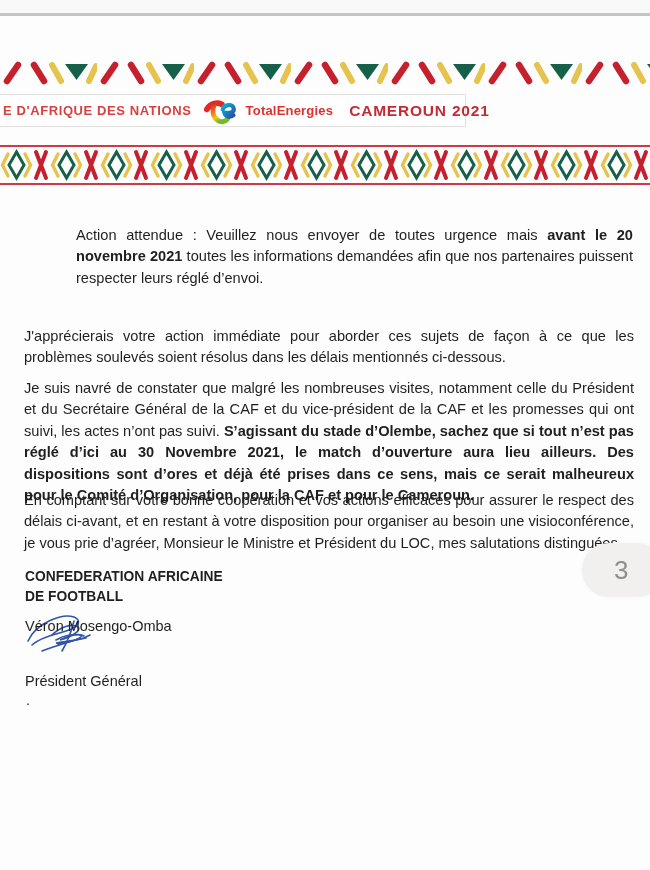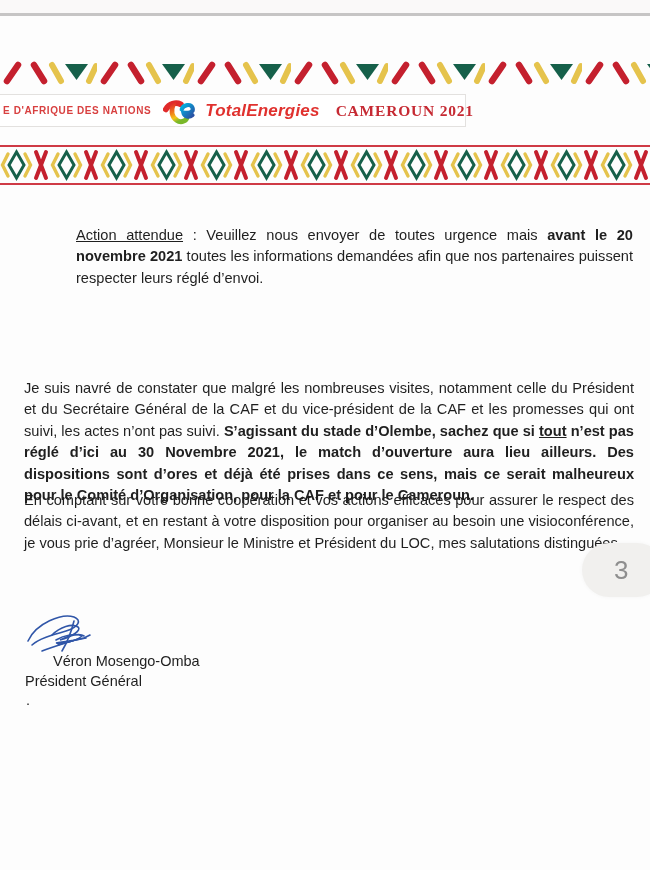--- a/index.html
+++ b/index.html
@@ -20,63 +20,63 @@
   
   .band1 { position: absolute; top: 60px; left: 0; width: 650px; height: 26px; }
 
   
   .header-box {
     position: absolute; top: 94px; left: -14px; width: 480px; height: 33px;
     background: #ffffff; border: 1px solid #e3e1df;
     display: flex; align-items: center; gap: 8px; padding-left: 16px; box-sizing: border-box;
   }
   .competition-name {
-    color: var(--header-red, #d84040); font-weight: bold; font-size: 10px;
+    color: var(--header-red, #d84040); font-weight: bold; font-size: 13px;
     letter-spacing: 0.6px; white-space: nowrap;
   }
   .te-mark { width: 34px; height: 30px; flex: 0 0 auto; margin-left: 4px; }
   .sponsor-name {
-    color: var(--sponsor-red, #e0312e); font-weight: bold; font-size: 17px;
-    letter-spacing: 0.2px; white-space: nowrap; font-style: italic;
+    color: var(--sponsor-red, #e0312e); font-weight: bold; font-size: 13px;
+    letter-spacing: 0.2px; white-space: nowrap;
   }
   .host-name {
     color: var(--host-red, #c62a33); font-weight: 800; font-size: 15.5px;
-    letter-spacing: 0.8px; margin-left: 8px; white-space: nowrap; font-family: Liberation Serif, serif;
+    letter-spacing: 0.8px; margin-left: 8px; white-space: nowrap;
   }
 
   
   .band2 {
     position: absolute; top: 145px; left: 0; width: 650px; height: 40px;
     border-top: 2px solid #cf3a45; border-bottom: 2px solid #cf3a45;
     box-sizing: border-box;
   }
   .band2 svg { display: block; }
 
   
   .para { position: absolute; text-align: justify; font-size: 14.6px; line-height: 21.5px; }
   .action-para { top: 210px; left: 76px; width: 557px; }
   .body-para-1 { top: 311px; left: 24px; width: 610px; }
   .body-para-2 { top: 363px; left: 24px; width: 610px; }
   .body-para-3 { top: 475px; left: 24px; width: 610px; }
-  .u { text-decoration: underline; }
+  .u { }
   .b { font-weight: bold; }
 
   
   .page-badge {
     position: absolute; top: 543px; right: -14px; width: 82px; height: 54px;
     background: #f1f0ee; border-radius: 28px;
     display: flex; align-items: center; justify-content: flex-start;
     box-shadow: 0 0 4px rgba(0,0,0,0.04);
   }
   .page-badge span { color: #8e8e8e; font-size: 26px; padding-left: 32px; }
 
   
   .org-block { position: absolute; top: 567px; left: 25px; font-weight: bold; font-size: 13.8px; line-height: 19.5px; }
   .signature-svg { position: absolute; top: 607px; left: 22px; width: 88px; height: 55px; }
-  .sender-name { position: absolute; top: 653px; left: 25px; font-size: 14.5px; margin-left: 28px; }
+  .sender-name { position: absolute; top: 618px; left: 25px; font-size: 14.5px; }
   .sender-title { position: absolute; top: 673px; left: 25px; font-size: 14.5px; }
   .trailing-dot { position: absolute; top: 692px; left: 26px; font-size: 14.5px; }
 </style>
 </head>
 <body>
 
 <div class="page">
 
   <div class="top-strip"></div>
   <div class="top-separator"></div>
@@ -131,31 +131,36 @@
         </pattern>
       </defs>
       <rect x="0" y="0" width="650" height="36" fill="url(#tile2)"></rect>
     </svg>
   </div>
 
   <p class="para action-para">
     <span class="u">Action attendue</span><span> : </span><span>Veuillez nous envoyer de toutes urgence mais </span><span class="b">avant le 20 novembre 2021</span><span> toutes les informations demandées afin que nos partenaires puissent respecter leurs réglé d’envoi.</span>
   </p>
 
+  <p class="para body-para-1">J'apprécierais votre action immédiate pour aborder ces sujets de façon à ce que les problèmes soulevés soient résolus dans les délais mentionnés ci-dessous.</p>
 
   <p class="para body-para-2">
     <span>Je suis navré de constater que malgré les nombreuses visites, notamment celle du Président et du Secrétaire Général de la CAF et du vice-président de la CAF et les promesses qui ont suivi, les actes n’ont pas suivi. </span><span class="b">S’agissant du stade d’Olembe, sachez que si </span><span class="b u">tout</span><span class="b"> n’est pas réglé d’ici au 30 Novembre 2021, le match d’ouverture aura lieu ailleurs. Des dispositions sont d’ores et déjà été prises dans ce sens, mais ce serait malheureux pour le Comité d’Organisation, pour la CAF et pour le Cameroun.</span>
   </p>
 
   <p class="para body-para-3">En comptant sur votre bonne coopération et vos actions efficaces pour assurer le respect des délais ci-avant, et en restant à votre disposition pour organiser au besoin une visioconférence, je vous prie d’agréer, Monsieur le Ministre et Président du LOC, mes salutations distinguées.</p>
 
   <div class="page-badge">
     <span>3</span>
   </div>
 
+  <div class="org-block">
+    <div>CONFEDERATION AFRICAINE</div>
+    <div>DE FOOTBALL</div>
+  </div>
 
   <svg class="signature-svg" viewBox="0 0 88 55">
     <g fill="none" style="stroke:var(--signature-blue,#3056a8)" stroke-width="1.6" stroke-linecap="round">
       <path d="M6 34 C14 16, 40 6, 52 10 C60 13, 57 20, 44 24 C30 28, 16 32, 10 38"></path>
       <path d="M30 28 C38 20, 50 16, 56 20 C60 23, 50 30, 38 33 C48 28, 58 26, 62 29"></path>
       <path d="M34 33 C42 28, 54 26, 60 29 C54 34, 42 37, 34 36 C44 34, 56 33, 64 31"></path>
       <path d="M36 38 C44 35, 54 33, 62 31 L68 28"></path>
       <path d="M20 44 C30 40, 44 36, 56 32"></path>
       <path d="M52 14 C50 22, 46 34, 40 44"></path>
     </g>

